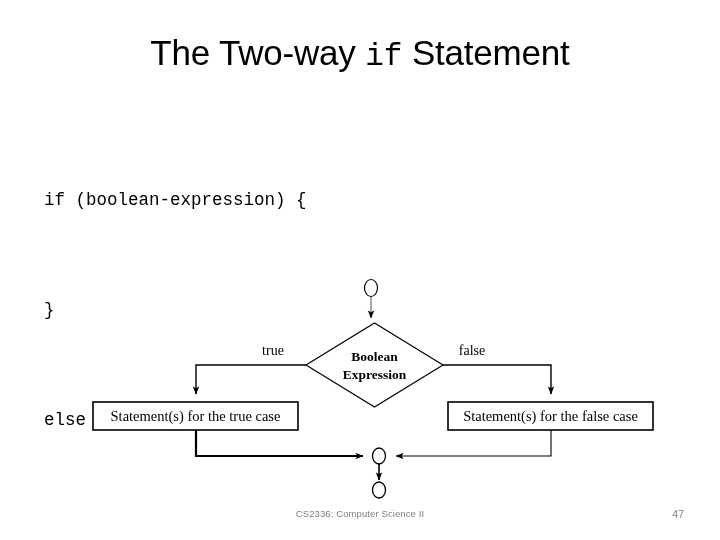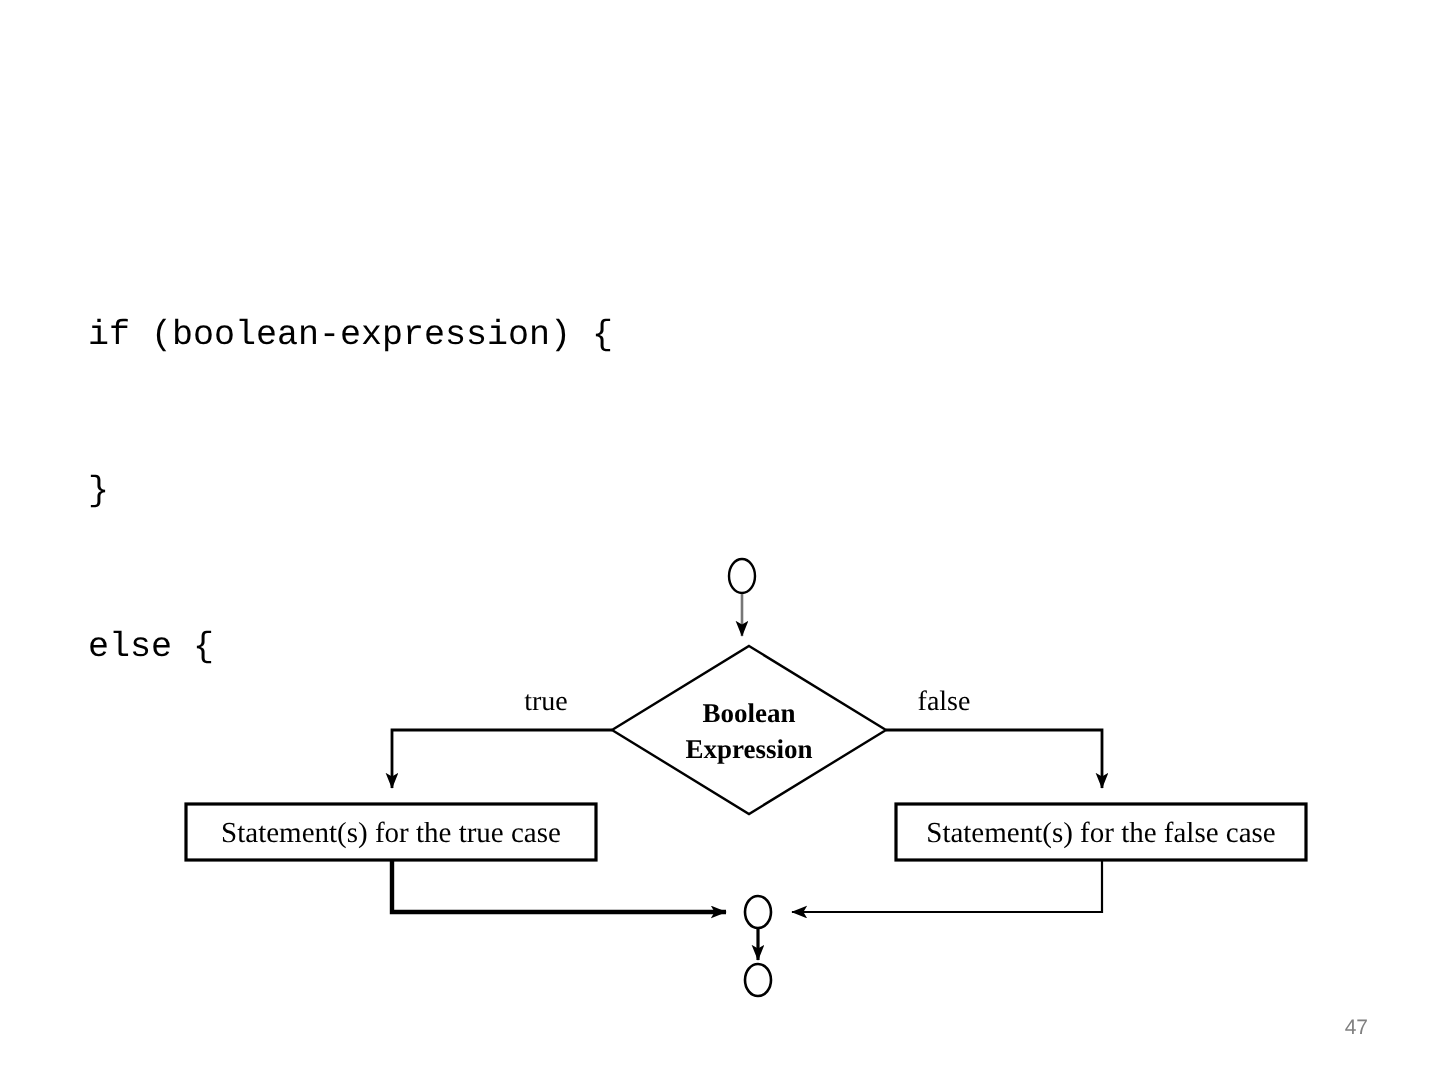--- a/index.html
+++ b/index.html
@@ -48,20 +48,21 @@
     left: 44px;
     top: 103px;
     font-family: "Liberation Mono", monospace;
     font-size: 17.5px;
     line-height: 26px;
     color: #000000;
     white-space: pre;
   }
   .code-line {
     white-space: pre;
+    margin-top: 32px;
   }
 
   
   .flowchart {
     position: absolute;
     left: 0;
     top: 268px;
     width: 720px;
     height: 240px;
   }
@@ -111,20 +112,21 @@
     font-family: "Liberation Sans", sans-serif;
     font-size: 10.5px;
     color: #808080;
   }
 </style>
 </head>
 <body>
 
 <div class="slide">
 
+  <div class="slide-title"><span>The Two-way </span><span class="mono-kw">if</span><span> Statement</span></div>
 
   <div class="code-block">
     <div class="code-line">if (boolean-expression) {</div>
     <div class="code-line">}</div>
     <div class="code-line">else {</div>
     
   </div>
 
   <div class="flowchart">
     <svg width="720" height="240" viewBox="0 0 720 240" xmlns="http://www.w3.org/2000/svg">
@@ -163,16 +165,17 @@
 
       <ellipse cx="379" cy="188" rx="6.5" ry="8" fill="#ffffff" stroke="#000000" stroke-width="1.3"></ellipse>
 
       <line x1="379" y1="196" x2="379" y2="212" stroke="#000000" stroke-width="1.6" marker-end="url(#arrowFilled)"></line>
 
       <ellipse cx="379" cy="222" rx="6.5" ry="8" fill="#ffffff" stroke="#000000" stroke-width="1.3"></ellipse>
     </svg>
   </div>
 
   <div class="footer">
+    <div class="footer-text">CS2336: Computer Science II</div>
     <div class="footer-page">47</div>
   </div>
 
 </div>
 
 </body></html>

